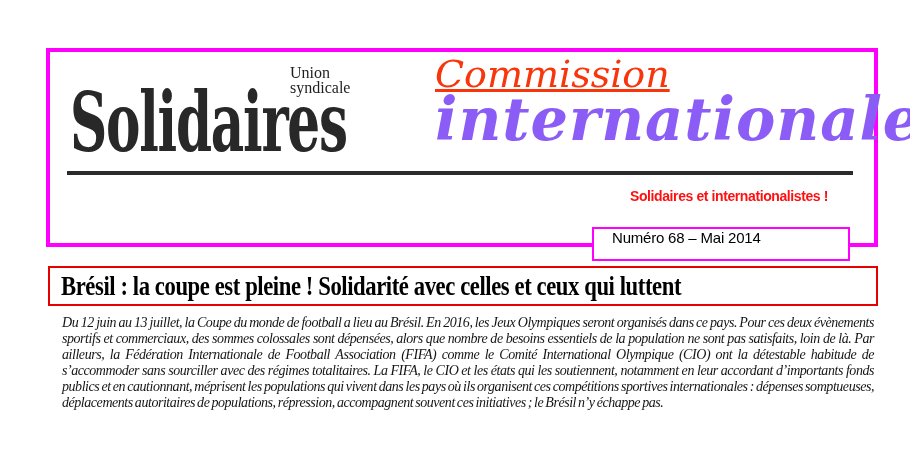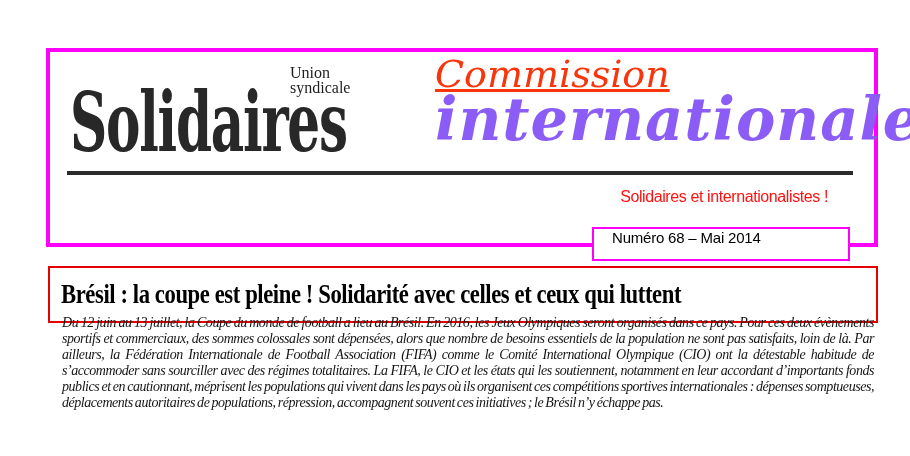--- a/index.html
+++ b/index.html
@@ -35,34 +35,34 @@
     font-size:59px;line-height:46px;letter-spacing:1px;color:#8b5cf6;white-space:nowrap;
   }
   .black-rule{position:absolute;left:17px;top:119px;width:786px;height:4px;background:#2b2b2b;}
   .address{
     position:absolute;left:6px;top:131px;
     font-weight:bold;font-size:13px;line-height:19px;letter-spacing:-0.5px;color:#000;
     white-space:nowrap;
   }
   .slogan{
     position:absolute;right:46px;top:136px;
-    font-weight:normal;font-size:16px;letter-spacing:-0.4px;color:#ff1010;white-space:nowrap;
+    font-weight:bold;font-size:14px;letter-spacing:-0.4px;color:#ff1010;white-space:nowrap;
   }
 
   
   .numero-box{
     position:absolute;left:580px;top:227px;width:258px;height:34px;box-sizing:border-box;
     border:2px solid #ff00ff;background:#fff;z-index:4;
     display:flex;align-items:flex-start;padding-left:18px;
     font-size:15px;letter-spacing:-0.2px;color:#000;
   }
 
   
   .headline-box{
-    position:absolute;left:36px;top:266px;width:830px;height:57px;box-sizing:border-box;
+    position:absolute;left:36px;top:266px;width:830px;height:40px;box-sizing:border-box;
     border:2px solid #e60000;background:#fff;
     display:flex;align-items:center;padding-left:11px;overflow:hidden;
   }
   .headline-text{
     font-family:"Liberation Serif",serif;font-weight:bold;
     font-size:27px;letter-spacing:-0.5px;color:#000;white-space:nowrap;
     transform:scaleX(0.84);transform-origin:left center;
   }
 
   

